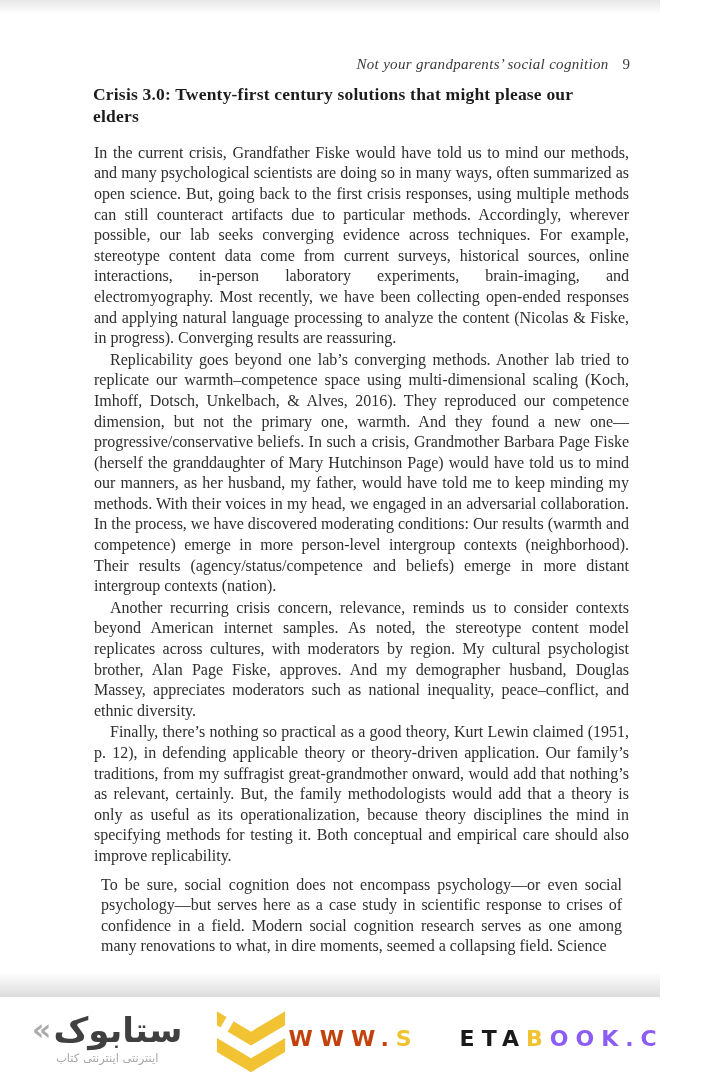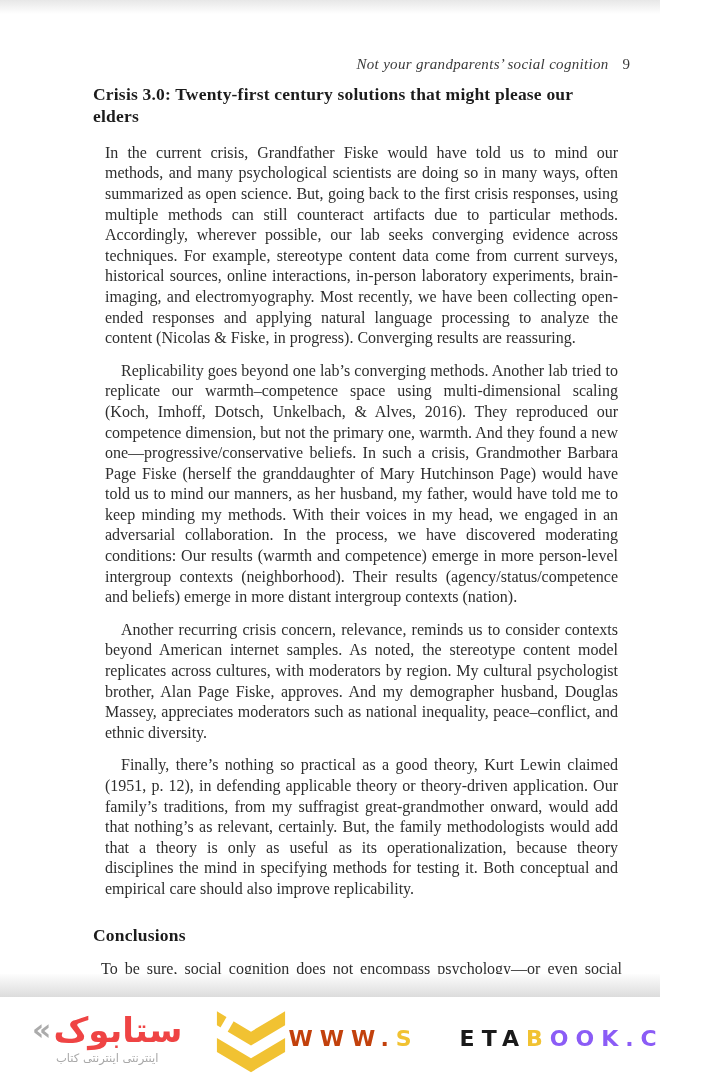--- a/index.html
+++ b/index.html
@@ -30,21 +30,21 @@
   .running-head .pagenum{font-style:normal;margin-left:14px;}
   .section-heading{
     font-size:17.5px;
     font-weight:bold;
     color:#1c1c1c;
     line-height:1.28;
     margin:0 8px 15px 0;
     letter-spacing:0.2px;
   }
   .bodytext p{
-    margin:12px;
+    margin:1px;
     font-size:16px;
     line-height:20.6px;
     text-align:justify;
     color:#2e2e2e;
   }
   .bodytext p + p{text-indent:16px;}
   .conclusions-heading{
     font-size:17.5px;
     font-weight:bold;
     color:#1c1c1c;
@@ -74,21 +74,21 @@
   .logo-block{
     display:flex;flex-direction:column;align-items:center;
     line-height:1;
   }
   .wordmark{
     display:flex;align-items:center;
     font-weight:bold;
     font-size:34px;
   }
   .guillemet{color:#ababab;margin-right:2px;font-size:30px;}
-  .wordmark-text{color:#ef4444;letter-spacing:1px;}
+  .wordmark-text{color:#404040;letter-spacing:1px;}
   .logo-tagline{
     font-size:11.5px;
     color:#a8a8a8;
     margin-top:6px;
     letter-spacing:0.5px;
   }
   .logo-divider{
     width:2px;height:62px;background:#d4d4d4;
     margin:0 15px 0 17px;
   }
@@ -127,21 +127,20 @@
 
     <h1 class="section-heading">Crisis 3.0: Twenty-first century solutions that might please our elders</h1>
 
     <div class="bodytext" id="body-paragraphs">
         <p>In the current crisis, Grandfather Fiske would have told us to mind our methods, and many psychological scientists are doing so in many ways, often summarized as open science. But, going back to the first crisis responses, using multiple methods can still counteract artifacts due to particular methods. Accordingly, wherever possible, our lab seeks converging evidence across techniques. For example, stereotype content data come from current surveys, historical sources, online interactions, in-person laboratory experiments, brain-imaging, and electromyography. Most recently, we have been collecting open-ended responses and applying natural language processing to analyze the content (Nicolas &amp; Fiske, in progress). Converging results are reassuring.</p>
         <p>Replicability goes beyond one lab’s converging methods. Another lab tried to replicate our warmth–competence space using multi-dimensional scaling (Koch, Imhoff, Dotsch, Unkelbach, &amp; Alves, 2016). They reproduced our competence dimension, but not the primary one, warmth. And they found a new one—progressive/conservative beliefs. In such a crisis, Grandmother Barbara Page Fiske (herself the granddaughter of Mary Hutchinson Page) would have told us to mind our manners, as her husband, my father, would have told me to keep minding my methods. With their voices in my head, we engaged in an adversarial collaboration. In the process, we have discovered moderating conditions: Our results (warmth and competence) emerge in more person-level intergroup contexts (neighborhood). Their results (agency/status/competence and beliefs) emerge in more distant intergroup contexts (nation).</p>
         <p>Another recurring crisis concern, relevance, reminds us to consider contexts beyond American internet samples. As noted, the stereotype content model replicates across cultures, with moderators by region. My cultural psychologist brother, Alan Page Fiske, approves. And my demographer husband, Douglas Massey, appreciates moderators such as national inequality, peace–conflict, and ethnic diversity.</p>
         <p>Finally, there’s nothing so practical as a good theory, Kurt Lewin claimed (1951, p. 12), in defending applicable theory or theory-driven application. Our family’s traditions, from my suffragist great-grandmother onward, would add that nothing’s as relevant, certainly. But, the family methodologists would add that a theory is only as useful as its operationalization, because theory disciplines the mind in specifying methods for testing it. Both conceptual and empirical care should also improve replicability.</p>
       </div>
 
-    <h2 class="conclusions-heading">Conclusions</h2>
 
     <div class="conclusions" id="conclusions-paragraphs">
         <p>To be sure, social cognition does not encompass psychology—or even social psychology—but serves here as a case study in scientific response to crises of confidence in a field. Modern social cognition research serves as one among many renovations to what, in dire moments, seemed a collapsing field. Science</p>
       </div>
 
   </div>
 
   <div class="bottom-fade"></div>
 
   <div class="footer">

